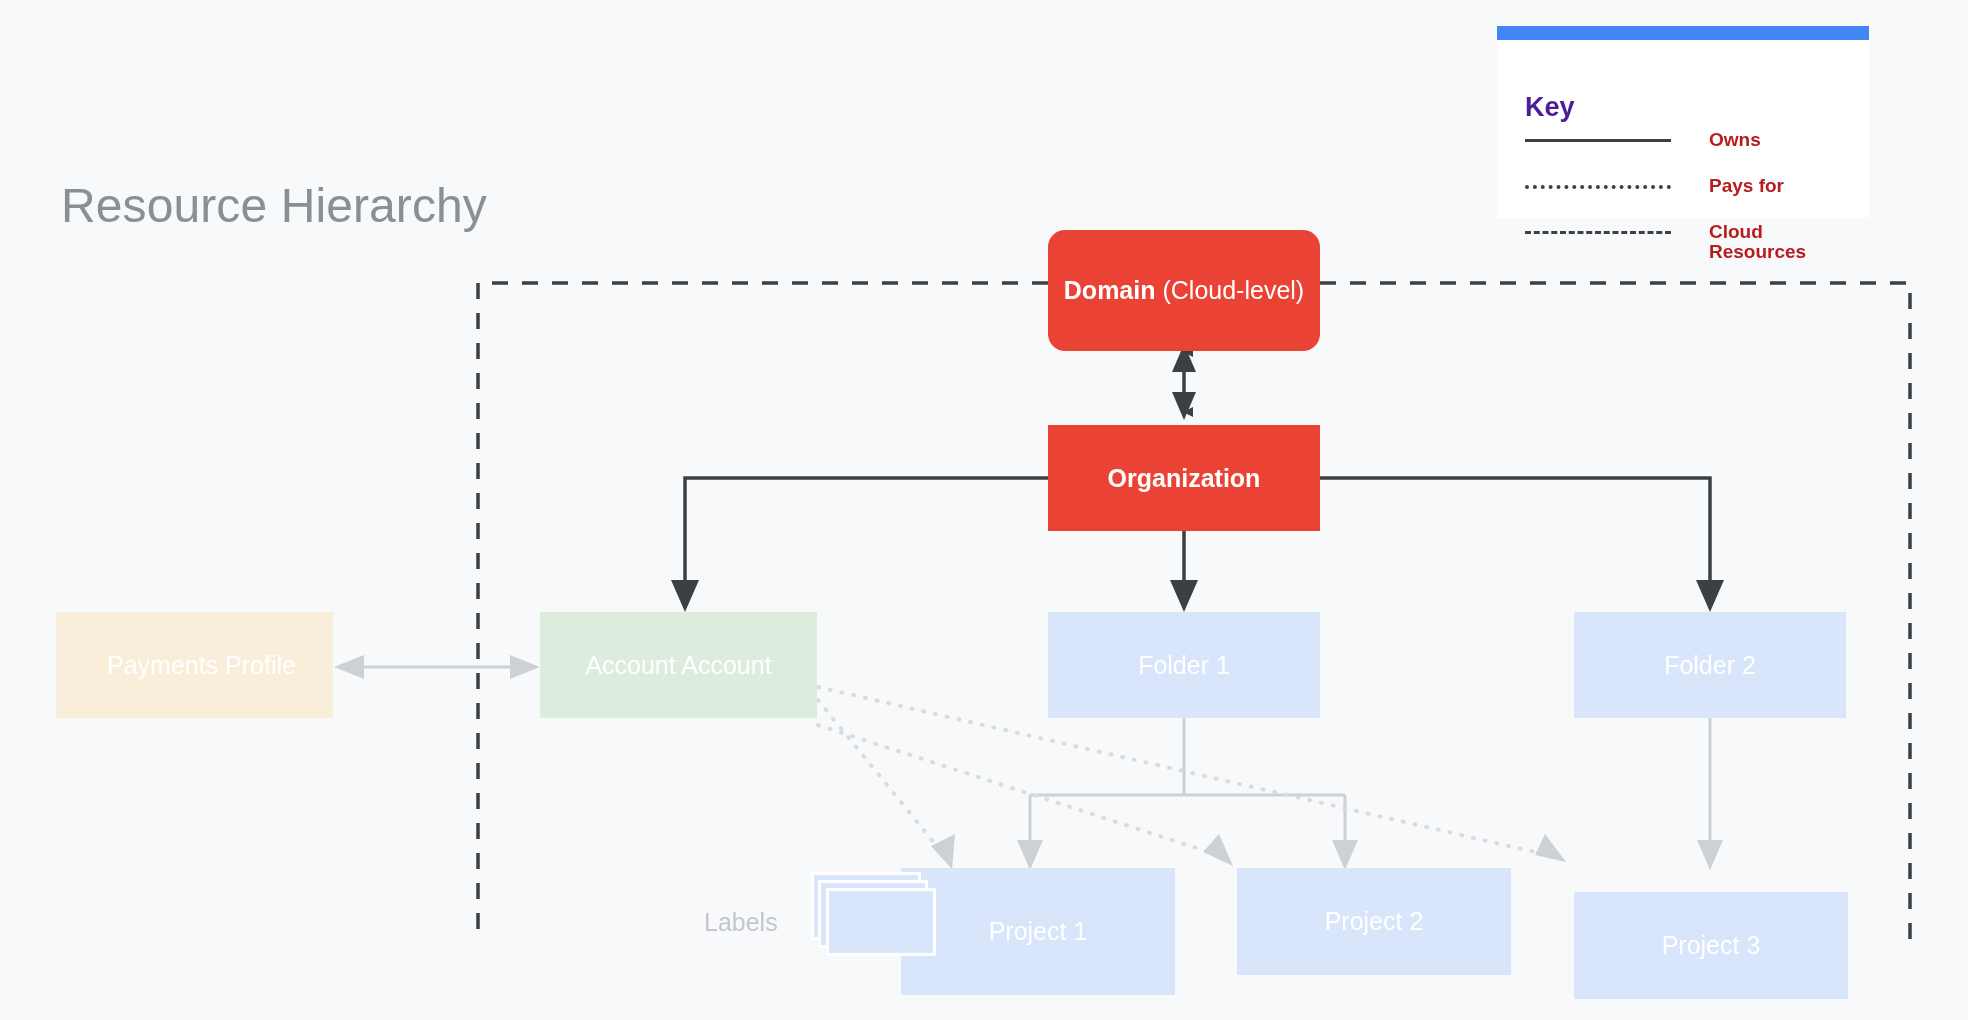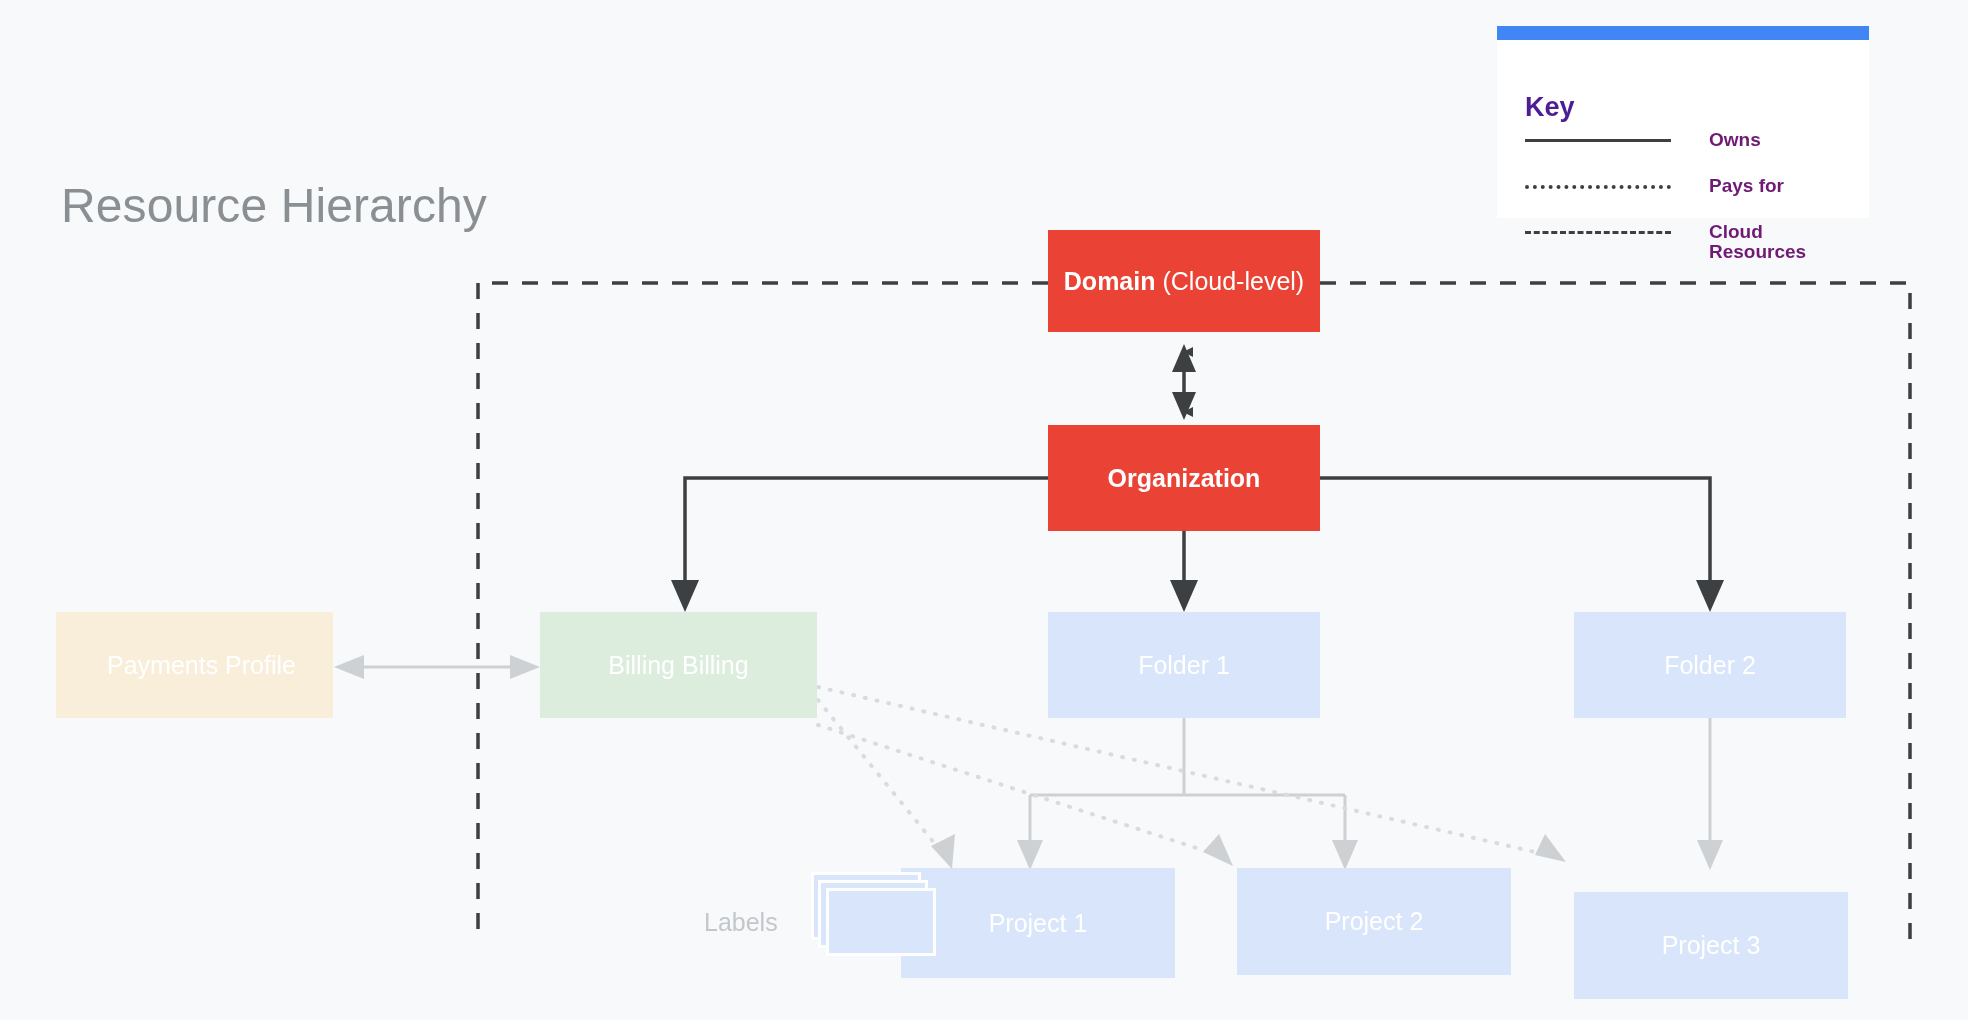--- a/index.html
+++ b/index.html
@@ -158,21 +158,21 @@
     width: 146px;
     height: 0;
     display: block;
   }
   .key-sample.solid i   { border-top: 3px solid #3c4043; }
   .key-sample.dotted i  { border-top: 4px dotted #3c4043; }
   .key-sample.dashed i  { border-top: 3px dashed #3c4043; }
   .key-label {
     font-size: 19px;
     font-weight: 700;
-    color: #701a75;
+    color: #b91c1c;
     line-height: 1.07;
     margin-left: 38px;
     white-space: pre-line;
   }
 </style>
 </head>
 <body>
 
 <div id="stage">
 
@@ -227,47 +227,47 @@
 
     <line x1="818" y1="725" x2="1218" y2="855" stroke="#d9dcdf" stroke-width="4" stroke-linecap="round" stroke-dasharray="1 11"></line>
     <path d="M1233,866 L1219,834 L1203,852 z" fill="#cdd1d4"></path>
 
     <line x1="818" y1="687" x2="1548" y2="855" stroke="#d9dcdf" stroke-width="4" stroke-linecap="round" stroke-dasharray="1 11"></line>
     <path d="M1566,862 L1545,834 L1535,855 z" fill="#cdd1d4"></path>
   </svg>
 
   <div class="page-title">Resource Hierarchy</div>
 
-  <div class="node node-red" style="left:1048px; top:230px; width:272px; height:102px;">
+  <div class="node node-red" style="left:1048px; top:230px; width:272px; height:121px;border-radius:17px;">
     <span>
       <span class="strong">Domain</span><span class="reg">&nbsp;</span><span class="reg">(Cloud-level)</span>
     </span>
   </div>
 
   <div class="node node-red" style="left:1048px; top:425px; width:272px; height:106px; font-weight:700;">
     <span>Organization</span>
   </div>
 
   <div class="node node-yellow" style="left:56px; top:612px; width:277px; height:106px;">
     <span>Payments Profile</span>
   </div>
 
   <div class="node node-green" style="left:540px; top:612px; width:277px; height:106px;">
-    <span>Billing Billing</span>
+    <span>Account Account</span>
   </div>
 
   <div class="node node-blue" style="left:1048px; top:612px; width:272px; height:106px;">
     <span>Folder 1</span>
   </div>
 
   <div class="node node-blue" style="left:1574px; top:612px; width:272px; height:106px;">
     <span>Folder 2</span>
   </div>
 
-  <div class="node node-blue" style="left:901px; top:868px; width:274px; height:110px;text-align:right;">
+  <div class="node node-blue" style="left:901px; top:868px; width:274px; height:127px;text-align:right;">
     <span>Project 1</span>
   </div>
 
   <div class="node node-blue" style="left:1237px; top:868px; width:274px; height:107px;">
     <span>Project 2</span>
   </div>
 
   <div class="node node-blue" style="left:1574px; top:892px; width:274px; height:107px;">
     <span>Project 3</span>
   </div>

